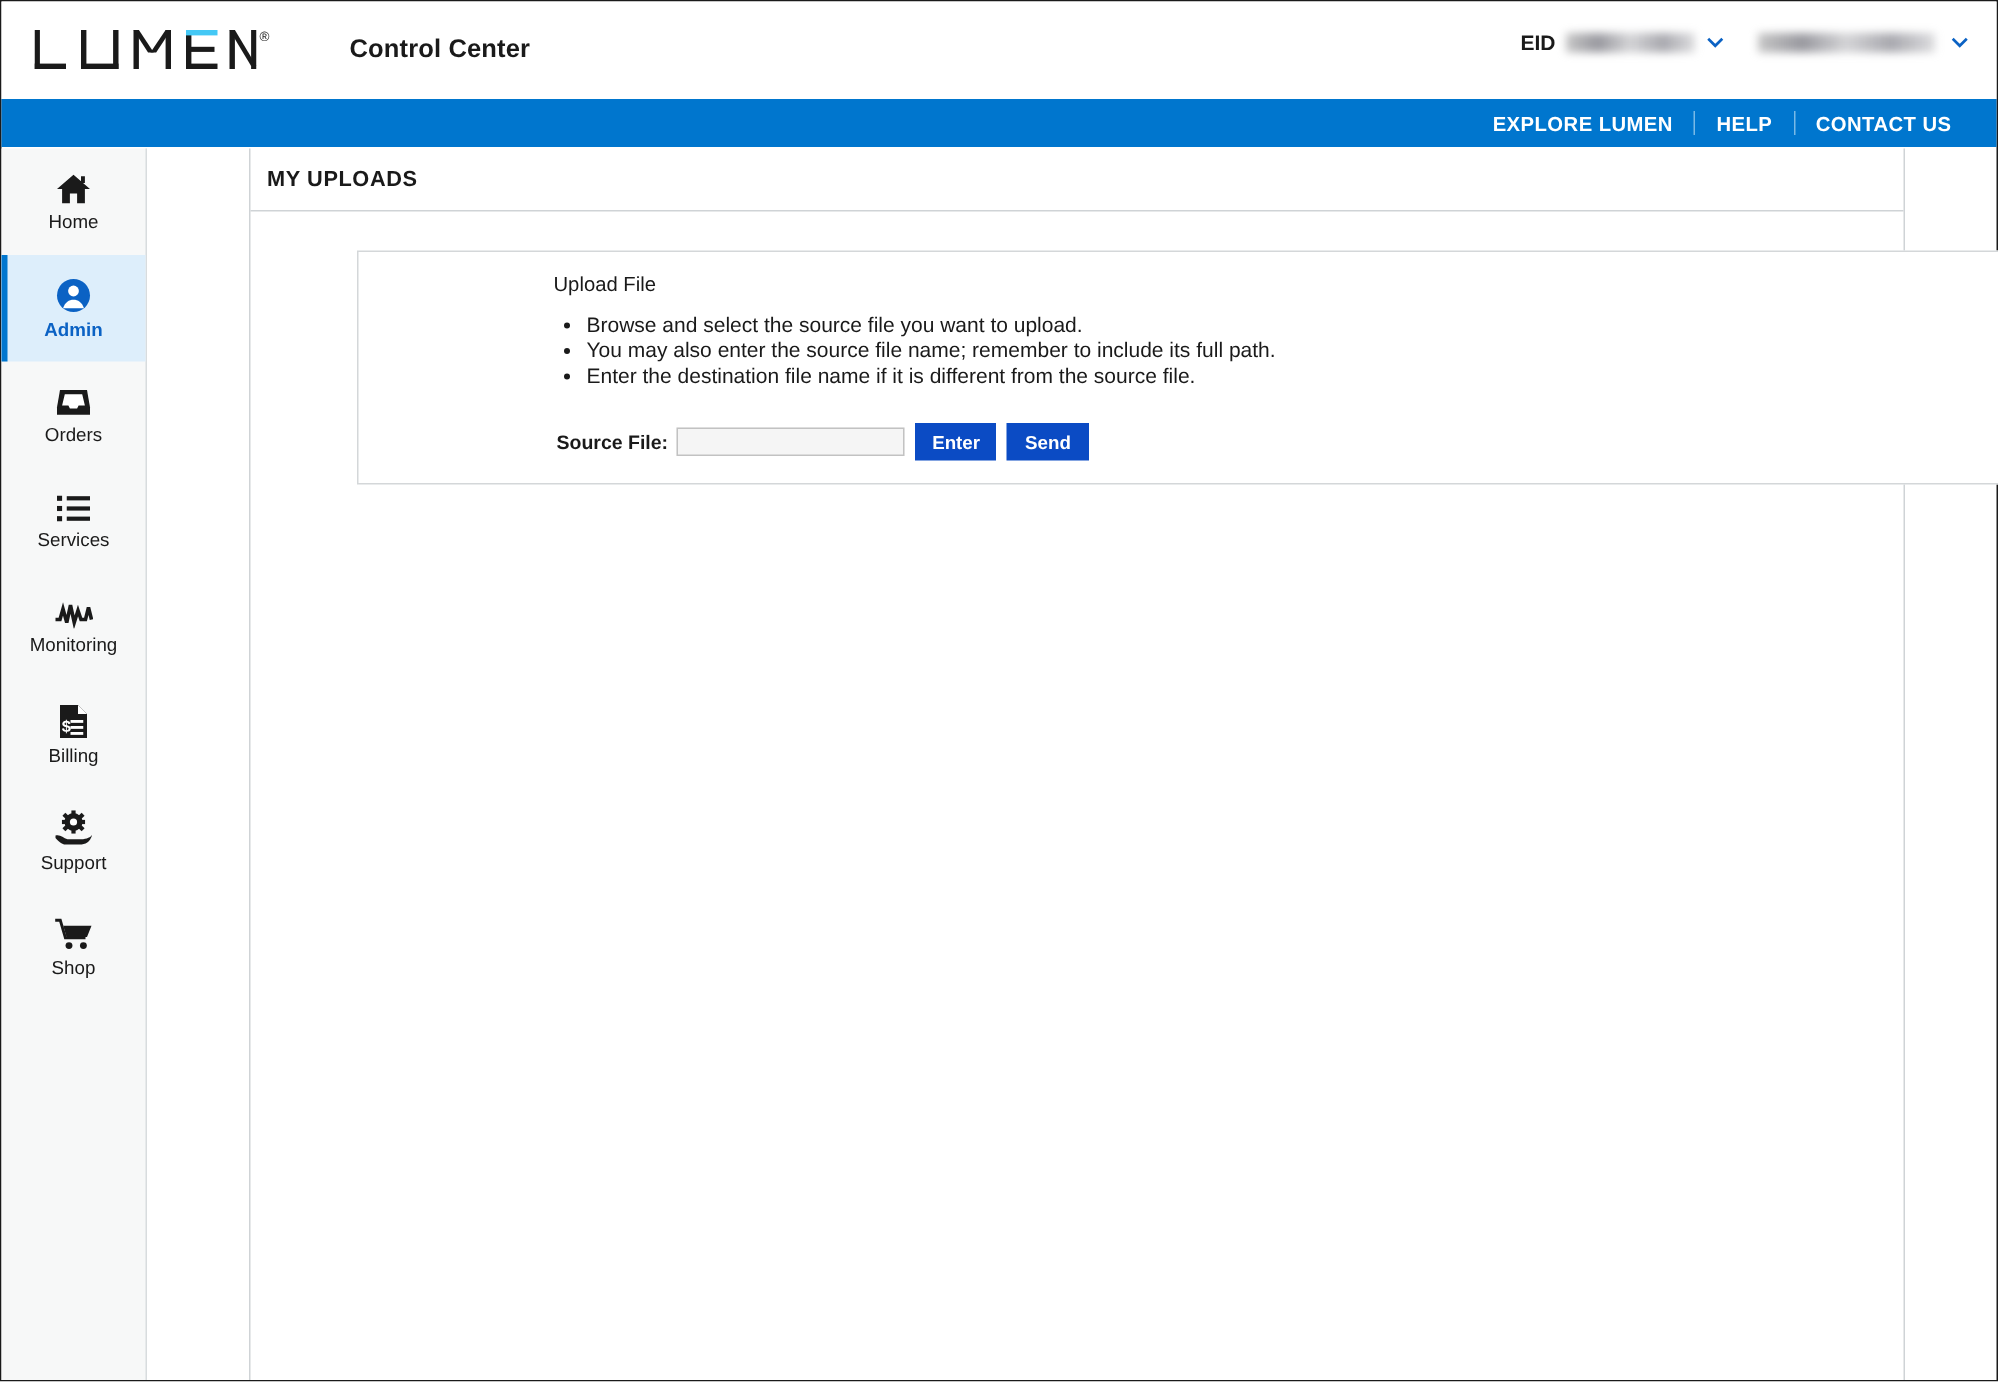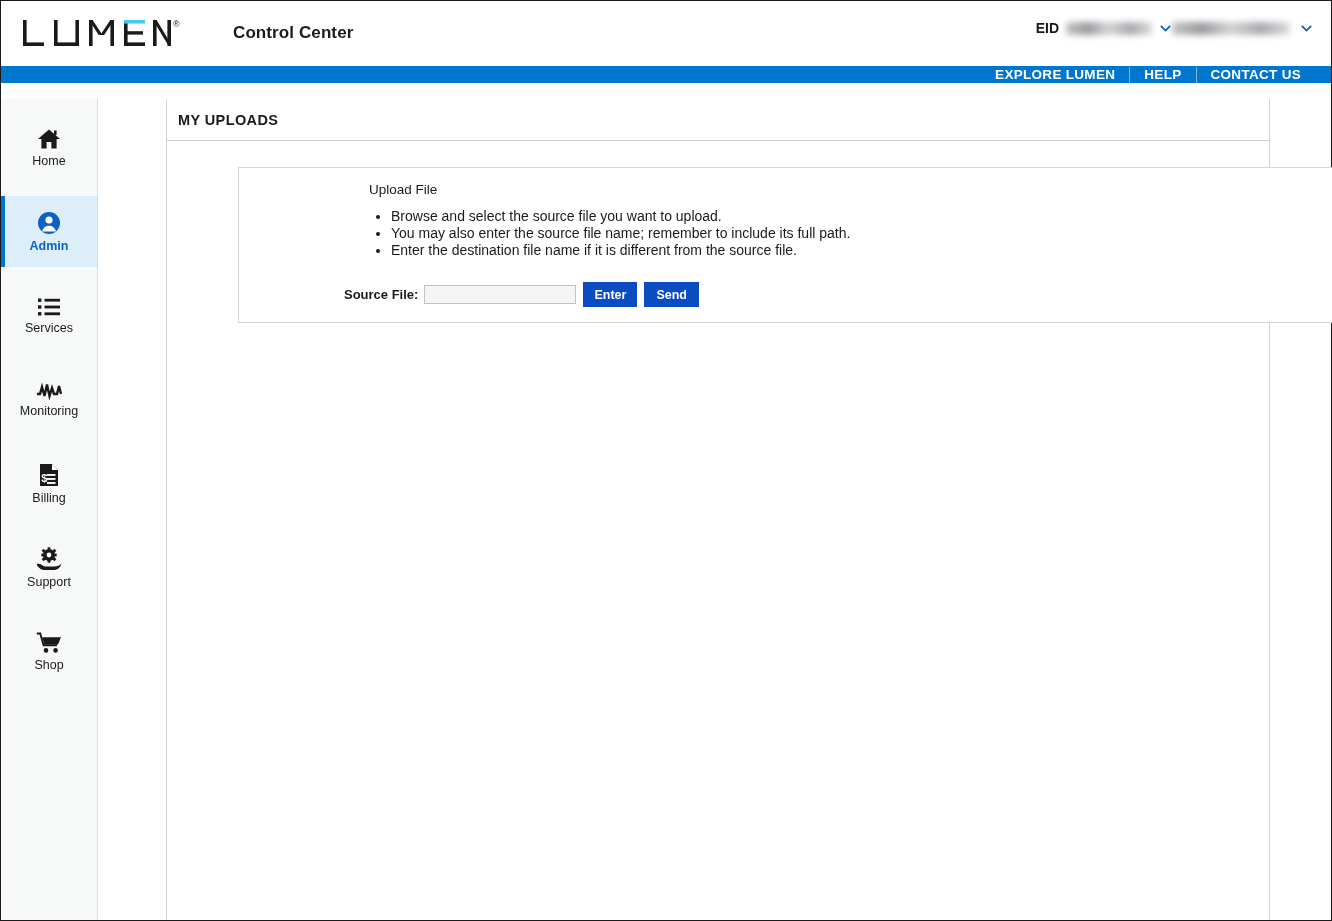--- a/index.html
+++ b/index.html
@@ -32,21 +32,21 @@
     font-size: 9px; color: #1a1a1a; margin-left: 2px; margin-top: 1px;
     font-family: "Liberation Sans", sans-serif;
   }
   .app-title {
     position: absolute; left: 232px; top: 22px;
     font-size: 17px; font-weight: bold; color: #1a1a1a;
     letter-spacing: 0.1px;
   }
   .header-right {
     position: absolute; right: 18px; top: 19px;
-    display: flex; align-items: center; 
+    display: flex; align-items: center; gap: 22px;
   }
   .eid-block { display: flex; align-items: center; gap: 7px; }
   .eid-label { font-size: 14px; font-weight: bold; color: #1a1a1a; }
   .redacted {
     display: inline-block; height: 13px; border-radius: 1px;
     background: linear-gradient(90deg,
       rgba(150,150,150,0.55), rgba(90,90,100,0.62),
       rgba(160,160,165,0.45), rgba(110,110,120,0.6),
       rgba(170,170,175,0.4));
     filter: blur(3px);
@@ -54,21 +54,21 @@
   .redacted.eid-val { width: 86px; }
   .redacted.user-val { width: 118px; }
   .chev {
     width: 13px; height: 13px; display: block;
   }
   .user-block { display: flex; align-items: center; gap: 10px; }
 
   
   .navbar {
     position: absolute; left: 0; top: 65px;
-    width: 1330px; height: 17px;
+    width: 1330px; height: 32px;
     background: #0076ce;
     display: flex; align-items: center; justify-content: flex-end;
     padding-right: 16px;
   }
   .nav-link {
     color: #ffffff; font-size: 13.5px; font-weight: bold;
     letter-spacing: 0.3px; padding: 0 14px; text-decoration: none;
     white-space: nowrap;
   }
   .nav-sep {
@@ -82,21 +82,20 @@
     background: #f7f8f8;
     border-right: 1px solid #d8dcde;
   }
   .side-item {
     position: relative;
     width: 96px; height: 71px;
     display: flex; flex-direction: column;
     align-items: center; justify-content: center;
     gap: 5px;
     cursor: pointer;
-    margin-top: 13px;
   }
   .side-item .ico { display: block; }
   .side-label {
     font-size: 12.5px; color: #1a1a1a; font-weight: normal;
     line-height: 1;
   }
   .side-item.active { background: #ddeefb; }
   .side-item.active::before {
     content: ""; position: absolute; left: 0; top: 0;
     width: 4px; height: 100%; background: #0076ce;
@@ -145,20 +144,21 @@
     font-size: 12px; color: #1a1a1a; font-weight: bold;
     margin: 1px 0 0 8px;
   }
   .form-row {
     display: flex; align-items: center;
     margin: 24px 0 0 -25px;
   }
   .form-label {
     font-size: 13px; font-weight: bold; color: #1a1a1a;
     margin-right: 6px;
+    margin-left: 27px;
   }
   .src-input {
     width: 152px; height: 19px;
     background: #f5f5f5;
     border: 1px solid #c2c2c2;
     font-family: "Liberation Sans", sans-serif;
     font-size: 12px; color: #1a1a1a;
     padding: 0 3px;
     outline: none;
   }
@@ -251,20 +251,27 @@
 
     <div class="side-item active">
       <svg class="ico" width="24" height="24" viewBox="0 0 24 24">
         <circle cx="12" cy="12" r="11" fill="#0b62c4"></circle>
         <circle cx="12" cy="9" r="3.6" fill="#ffffff"></circle>
         <path d="M5 20.5 C6.4 16.4 9 14.8 12 14.8 C15 14.8 17.6 16.4 19 20.5 Z" fill="#ffffff"></path>
       </svg>
       <span class="side-label">Admin</span>
     </div>
 
+    <div class="side-item">
+      <svg class="ico" width="24" height="22" viewBox="0 0 24 22">
+        <path d="M3 3 L21 3 L23 14.5 L23 19.5 L1 19.5 L1 14.5 Z" fill="#1a1a1a"></path>
+        <path d="M6.2 5.8 L17.8 5.8 L19.6 13.4 L15.4 13.4 L14.4 15.3 L9.6 15.3 L8.6 13.4 L4.4 13.4 Z" fill="#ffffff"></path>
+      </svg>
+      <span class="side-label">Orders</span>
+    </div>
 
     <div class="side-item">
       <svg class="ico" width="24" height="20" viewBox="0 0 24 20">
         <rect x="1" y="1.5" width="3.4" height="3.4" fill="#1a1a1a"></rect>
         <rect x="7.5" y="1.8" width="15.5" height="2.8" fill="#1a1a1a"></rect>
         <rect x="1" y="8.3" width="3.4" height="3.4" fill="#1a1a1a"></rect>
         <rect x="7.5" y="8.6" width="15.5" height="2.8" fill="#1a1a1a"></rect>
         <rect x="1" y="15.1" width="3.4" height="3.4" fill="#1a1a1a"></rect>
         <rect x="7.5" y="15.4" width="15.5" height="2.8" fill="#1a1a1a"></rect>
       </svg>

